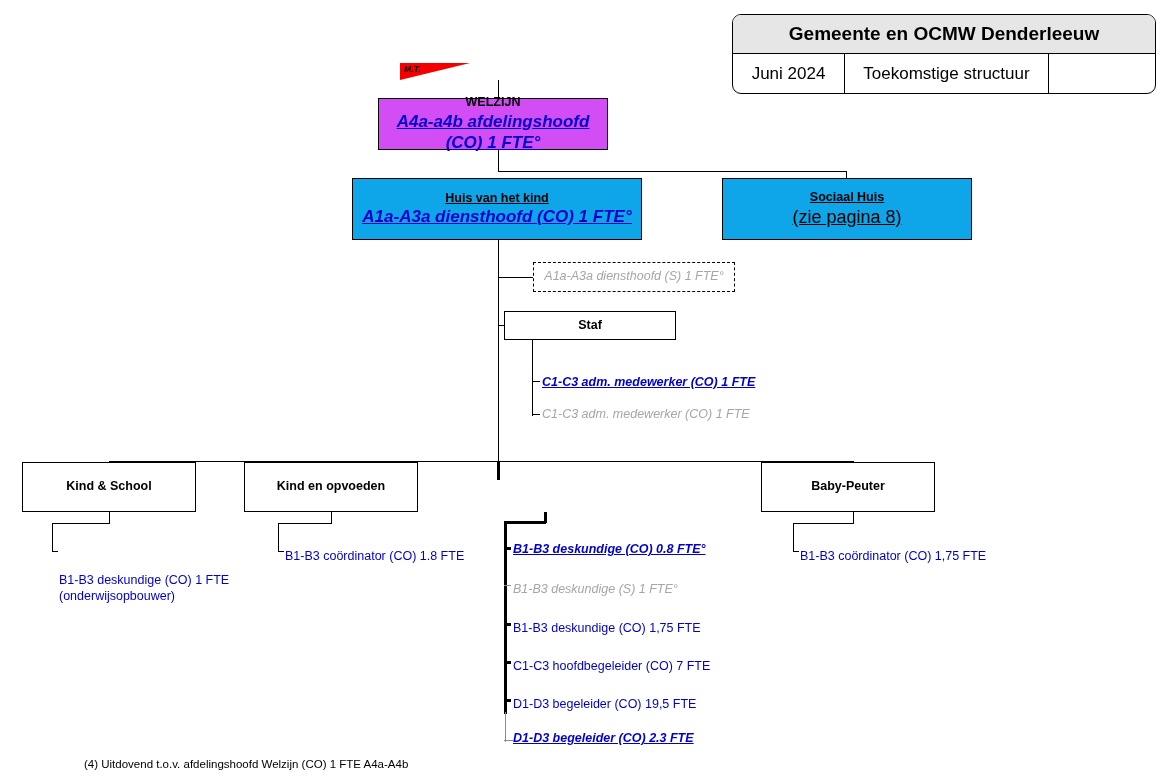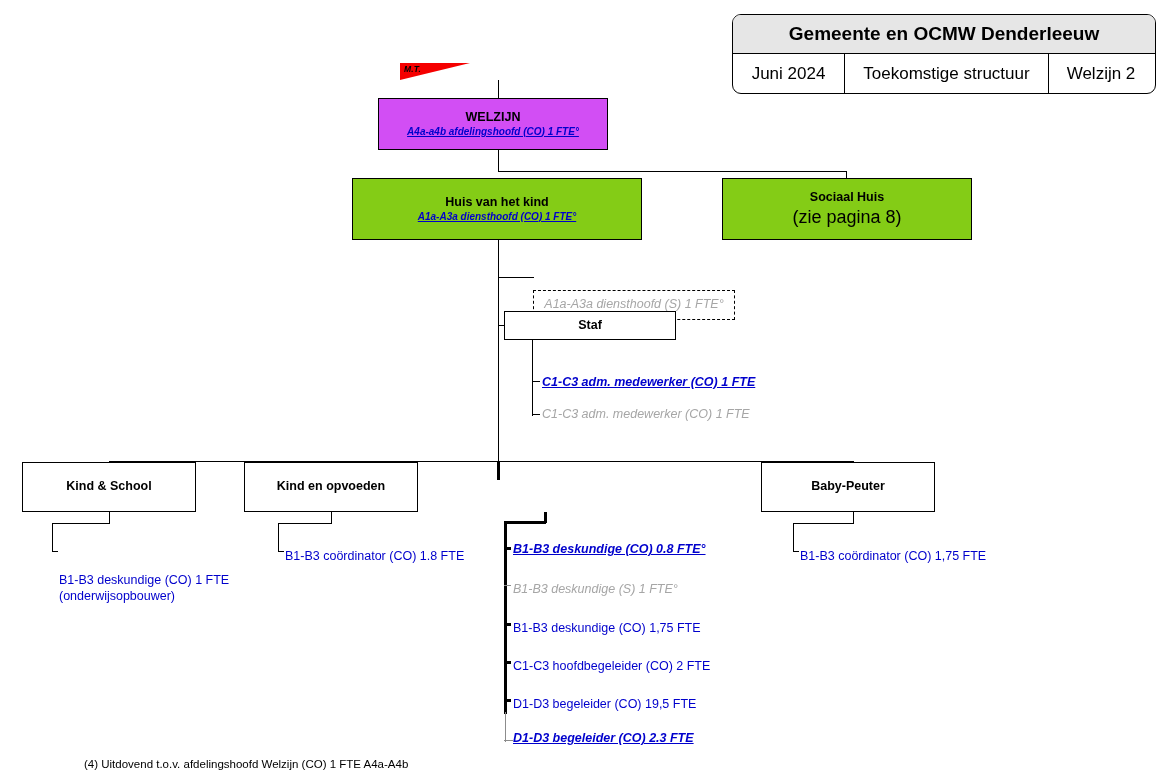--- a/index.html
+++ b/index.html
@@ -76,30 +76,30 @@
   .node {
     border: 1.5px solid #000;
     background: #ffffff;
   }
   .node.thick { border-width: 2.2px; }
   .node.dashed {
     border: 1.7px dashed #000;
     background: #ffffff;
   }
   .node.purple { background: #d24ef4; }
-  .node.yellow { background: #84cc16; }
+  .node.yellow { background: #0ea5e9; text-decoration: underline; }
 
   .t-bold   { font-weight: bold; color: #000; font-size: 12.5px; }
   .t-plain  { font-weight: normal; color: #000; font-size: 18px; }
   .t-blue-i {
     color: #0000cc;
     font-style: italic;
     font-weight: bold;
     text-decoration: underline;
-    font-size: 10px;
+    font-size: 17px;
   }
   .t-gray-i {
     color: #a6a6a6;
     font-style: italic;
     font-size: 12.5px;
   }
 
   
   .leaf {
     position: absolute;
@@ -158,21 +158,20 @@
 </head>
 <body>
 
 <div class="canvas">
 
   <div id="legend">
     <div class="legend-title">Gemeente en OCMW Denderleeuw</div>
     <div class="legend-row">
       <div class="legend-cell lc1">Juni 2024</div>
       <div class="legend-cell lc2">Toekomstige structuur</div>
-      <div class="legend-cell lc3">Welzijn 2</div>
     </div>
   </div>
 
   <div id="mt-flag">
     <div class="tri"></div>
     <div class="mt-label">M.T.</div>
   </div>
 
   <div class="ln v" style="left:494px; top:80px; height:18px;"></div>
 
@@ -192,21 +191,21 @@
 
   <div class="abox node yellow" style="left:718px; top:178px; width:250px; height:62px;">
     <span class="t-bold">Sociaal Huis</span>
     <span class="t-plain">(zie pagina 8)</span>
   </div>
 
   <div class="ln v" style="left:494px; top:240px; height:222px;"></div>
 
   <div class="ln h" style="left:494px; top:277px; width:36px;"></div>
 
-  <div class="abox node dashed" style="left:529px; top:262px; width:202px; height:30px;margin-top:28px;">
+  <div class="abox node dashed" style="left:529px; top:262px; width:202px; height:30px;">
     <span class="t-gray-i">A1a-A3a diensthoofd (S) 1 FTE°</span>
   </div>
 
   <div class="ln h" style="left:494px; top:325px; width:8px;"></div>
 
   <div class="abox node" style="left:500px; top:311px; width:172px; height:29px;">
     <span class="t-bold">Staf</span>
   </div>
 
   <div class="ln v" style="left:528px; top:340px; height:76px;"></div>
@@ -251,21 +250,21 @@
   <div class="ln thickh" style="left:500px; top:547px; width:7px;"></div>
   <div class="ln h" style="left:500px; top:585px; width:7px; background:#8c8c8c;"></div>
   <div class="ln thickh" style="left:500px; top:623px; width:7px;"></div>
   <div class="ln thickh" style="left:500px; top:661px; width:7px;"></div>
   <div class="ln thickh" style="left:500px; top:699px; width:7px;"></div>
   <div class="ln h" style="left:500px; top:740px; width:9px; background:#8c8c8c;"></div>
 
   <div class="leaf bluei" style="left:509px; top:541px;">B1-B3 deskundige (CO) 0.8 FTE°</div>
   <div class="leaf grayi" style="left:509px; top:581px;">B1-B3 deskundige (S) 1 FTE°</div>
   <div class="leaf blue" style="left:509px; top:620px;">B1-B3 deskundige (CO) 1,75 FTE</div>
-  <div class="leaf blue" style="left:509px; top:658px;">C1-C3 hoofdbegeleider (CO) 2 FTE</div>
+  <div class="leaf blue" style="left:509px; top:658px;">C1-C3 hoofdbegeleider (CO) 7 FTE</div>
   <div class="leaf blue" style="left:509px; top:696px;">D1-D3 begeleider (CO) 19,5 FTE</div>
   <div class="leaf bluei" style="left:509px; top:730px;">D1-D3 begeleider (CO) 2.3 FTE</div>
 
   <div class="abox node" style="left:757px; top:462px; width:174px; height:50px;">
     <span class="t-bold">Baby-Peuter</span>
   </div>
   <div class="ln h" style="left:789px; top:523px; width:60px;"></div>
   <div class="ln v" style="left:849px; top:512px; height:12px;"></div>
   <div class="ln v" style="left:789px; top:523px; height:29px;"></div>
   <div class="ln h" style="left:789px; top:551px; width:6px;"></div>

